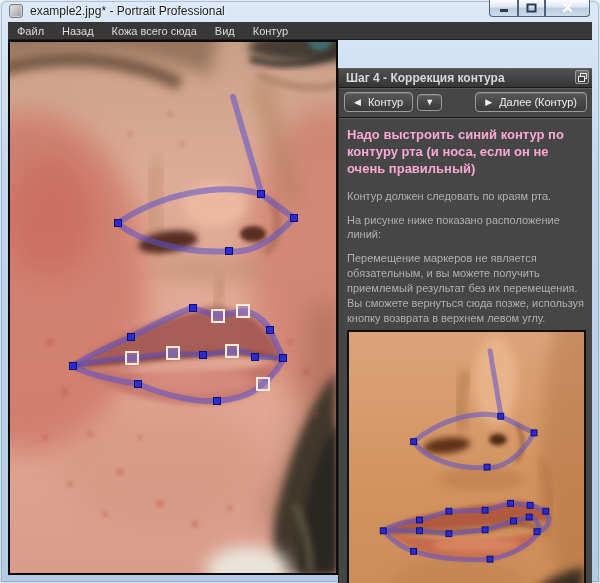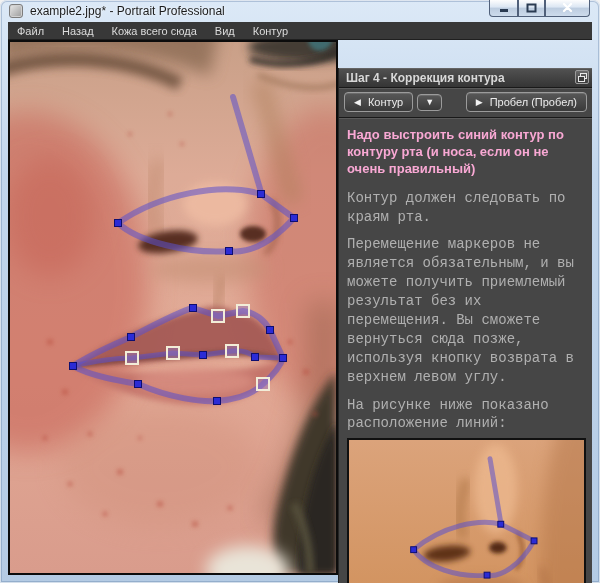--- a/index.html
+++ b/index.html
@@ -51,21 +51,21 @@
     box-shadow:inset 0 1px 0 #5a5a5a; display:flex; align-items:center; gap:4px;}
   .btn{background:linear-gradient(#585858,#3a3a3a); border:1px solid #9b9b9b; border-radius:4px;
     color:#ececec; font-size:11px; font-family:"Liberation Sans",sans-serif; padding:3px 9px;
     display:inline-flex; align-items:center; gap:7px; box-shadow:inset 0 1px 0 rgba(255,255,255,.12);}
   .btn .tri{font-size:9px; line-height:1; color:#f2f2f2;}
   .btn-drop{padding:3px 7px;}
   .btn-next{margin-left:auto;}
   .panel-body{flex:1 1 auto; display:flex; flex-direction:column; overflow:hidden;
     box-shadow:inset 0 1px 0 #5a5a5a;}
   .panel-heading{font-size:13px; font-weight:bold; color:#f9a8d4; margin:9px 8px 2px 8px; line-height:1.3;}
-  .panel-body p{font-size:14px; color:#b0b0b0; margin:9px 8px 0 8px; line-height:1.35;font-family:Liberation Mono, monospace;}
+  .panel-body p{font-size:11px; color:#b0b0b0; margin:9px 8px 0 8px; line-height:1.35;}
   .example-wrap{flex:1 1 auto; margin:5px 6px 6px 8px; border:2px solid #101010; background:#000;}
   .example-wrap svg{display:block; width:100%; height:100%;}
 
   
   .ct{stroke:#5b51cc; stroke-opacity:.55; fill:none; stroke-width:6; stroke-linecap:round; stroke-linejoin:round;}
   .ct-mid{stroke-width:5;}
   .ct2{stroke:#5b51cc; stroke-opacity:.55; fill:none; stroke-width:5; stroke-linecap:round; stroke-linejoin:round;}
   .m-blue{fill:#2b2bd6; stroke:#0e0e70; stroke-width:1;}
   .m-sel{fill:rgba(145,120,200,.45); stroke:#f2edd8; stroke-width:2;}
 </style>
@@ -226,28 +226,28 @@
     <div class="panel-nav">
       <button class="btn">
         <span class="tri">◀</span>
         <span>Контур</span>
       </button>
       <button class="btn btn-drop">
         <span class="tri">▼</span>
       </button>
       <button class="btn btn-next">
         <span class="tri">▶</span>
-        <span>Пробел (Пробел)</span>
+        <span>Далее (Контур)</span>
       </button>
     </div>
     <div class="panel-body">
       <div class="panel-heading">Надо выстроить синий контур по контуру рта (и носа, если он не очень правильный)</div>
       <p>Контур должен следовать по краям рта.</p>
+      <p>На рисунке ниже показано расположение линий:</p>
       <p>Перемещение маркеров не является обязательным, и вы можете получить приемлемый результат без их перемещения. Вы сможете вернуться сюда позже, используя кнопку возврата в верхнем левом углу.</p>
-      <p>На рисунке ниже показано расположение линий:</p>
       <div class="example-wrap">
         <svg viewBox="0 0 240 318" preserveAspectRatio="none">
           <defs>
             <linearGradient id="skinE" x1="0" y1="0" x2="0" y2="1">
               <stop offset="0" stop-color="#dba37b"></stop>
                 <stop offset=".5" stop-color="#d2935f"></stop>
               <stop offset="1" stop-color="#c98a58"></stop>
             </linearGradient>
             <filter id="eb2" x="-50%" y="-50%" width="200%" height="200%">
                 <feGaussianBlur stdDeviation="2"></feGaussianBlur>

